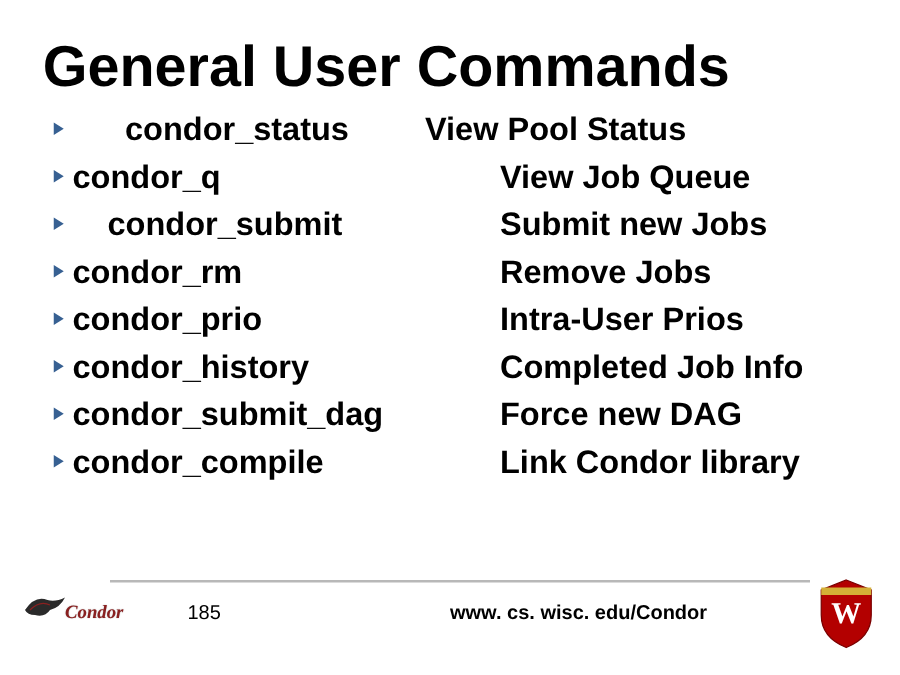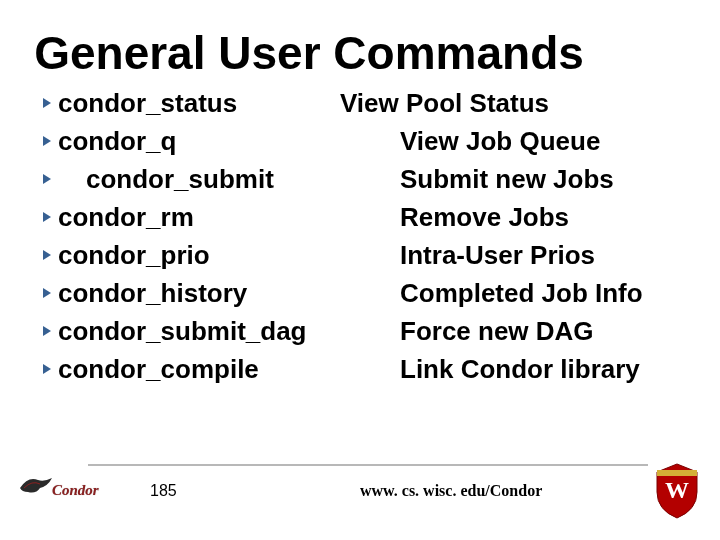--- a/index.html
+++ b/index.html
@@ -71,21 +71,21 @@
     left: 150px;
     bottom: 40px;
     font-family: Arial, sans-serif;
     font-size: 16px;
     color: #000;
   }
   .url {
     position: absolute;
     left: 360px;
     bottom: 40px;
-    font-family: Liberation Serif, serif;
+    font-family: Liberation Sans, sans-serif;
     font-size: 16px;
     font-weight: bold;
     color: #000;
   }
   
   .logo-condor {
     position: absolute;
     left: 18px;
     bottom: 28px;
     width: 86px;
@@ -116,21 +116,21 @@
   }
 </style>
 </head>
 <body>
 
 <div class="slide">
 
   <div class="title">General User Commands</div>
 
   <div class="content" id="cmdlist">
-      <div class="row" style="position: relative;">
+      <div class="row" style="position: relative; gap: 42px;">
         <span class="bullet">
           <svg width="14" height="14" viewBox="0 0 14 14">
             <path d="M3 2 L11 7 L3 12 Z" fill="#376092"></path>
           </svg>
         </span>
         <span class="cmd">condor_status</span>
         <span class="desc" style="left: 300px;">View Pool Status</span>
       </div>
       <div class="row" style="position: relative;">
         <span class="bullet">

